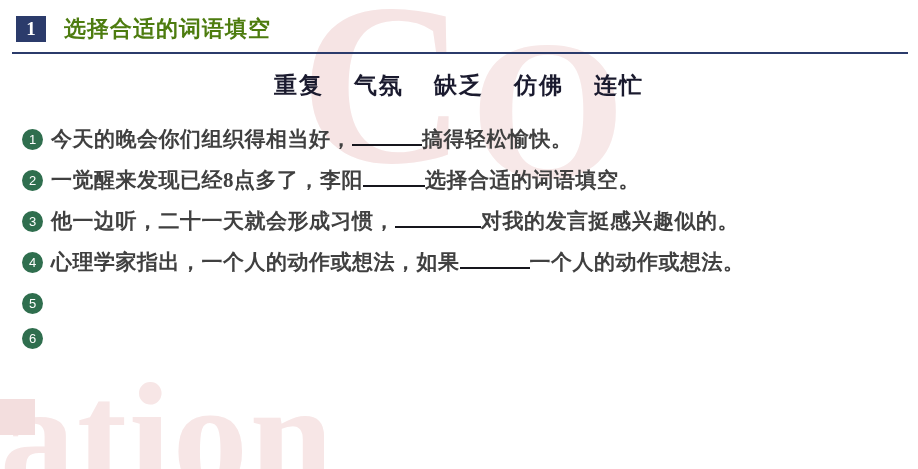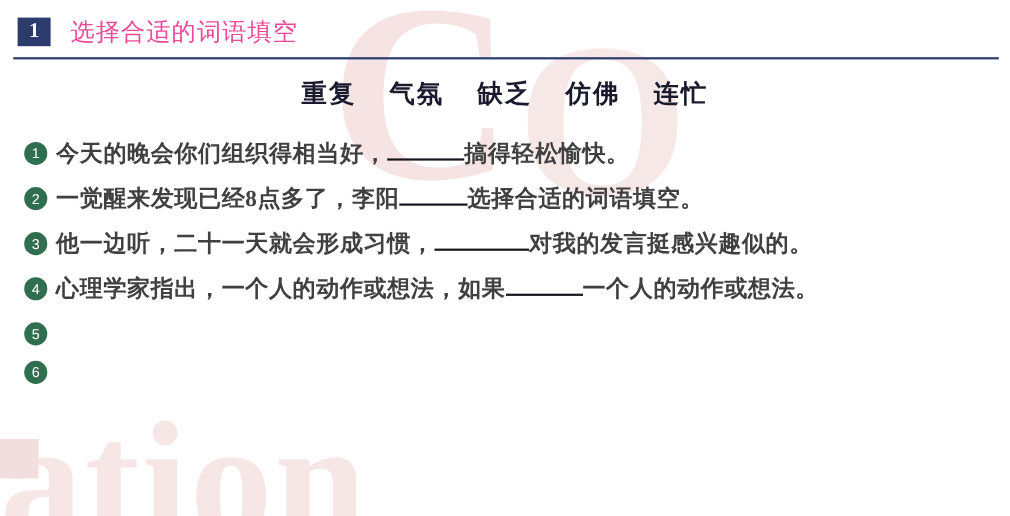--- a/index.html
+++ b/index.html
@@ -77,22 +77,22 @@
     font-size: 19px;
     font-weight: bold;
     display: flex;
     align-items: center;
     justify-content: center;
     flex: 0 0 auto;
   }
   .title-text {
     margin-left: 18px;
     font-size: 22px;
-    font-weight: normal;
-    color: #ec4899;
+    font-weight: bold;
+    color: #4d7c0f;
     letter-spacing: 1px;
   }
   .title-rule {
     position: absolute;
     left: 12px;
     right: 10px;
     top: 52px;
     height: 2px;
     background: #2b3b6b;
   }

